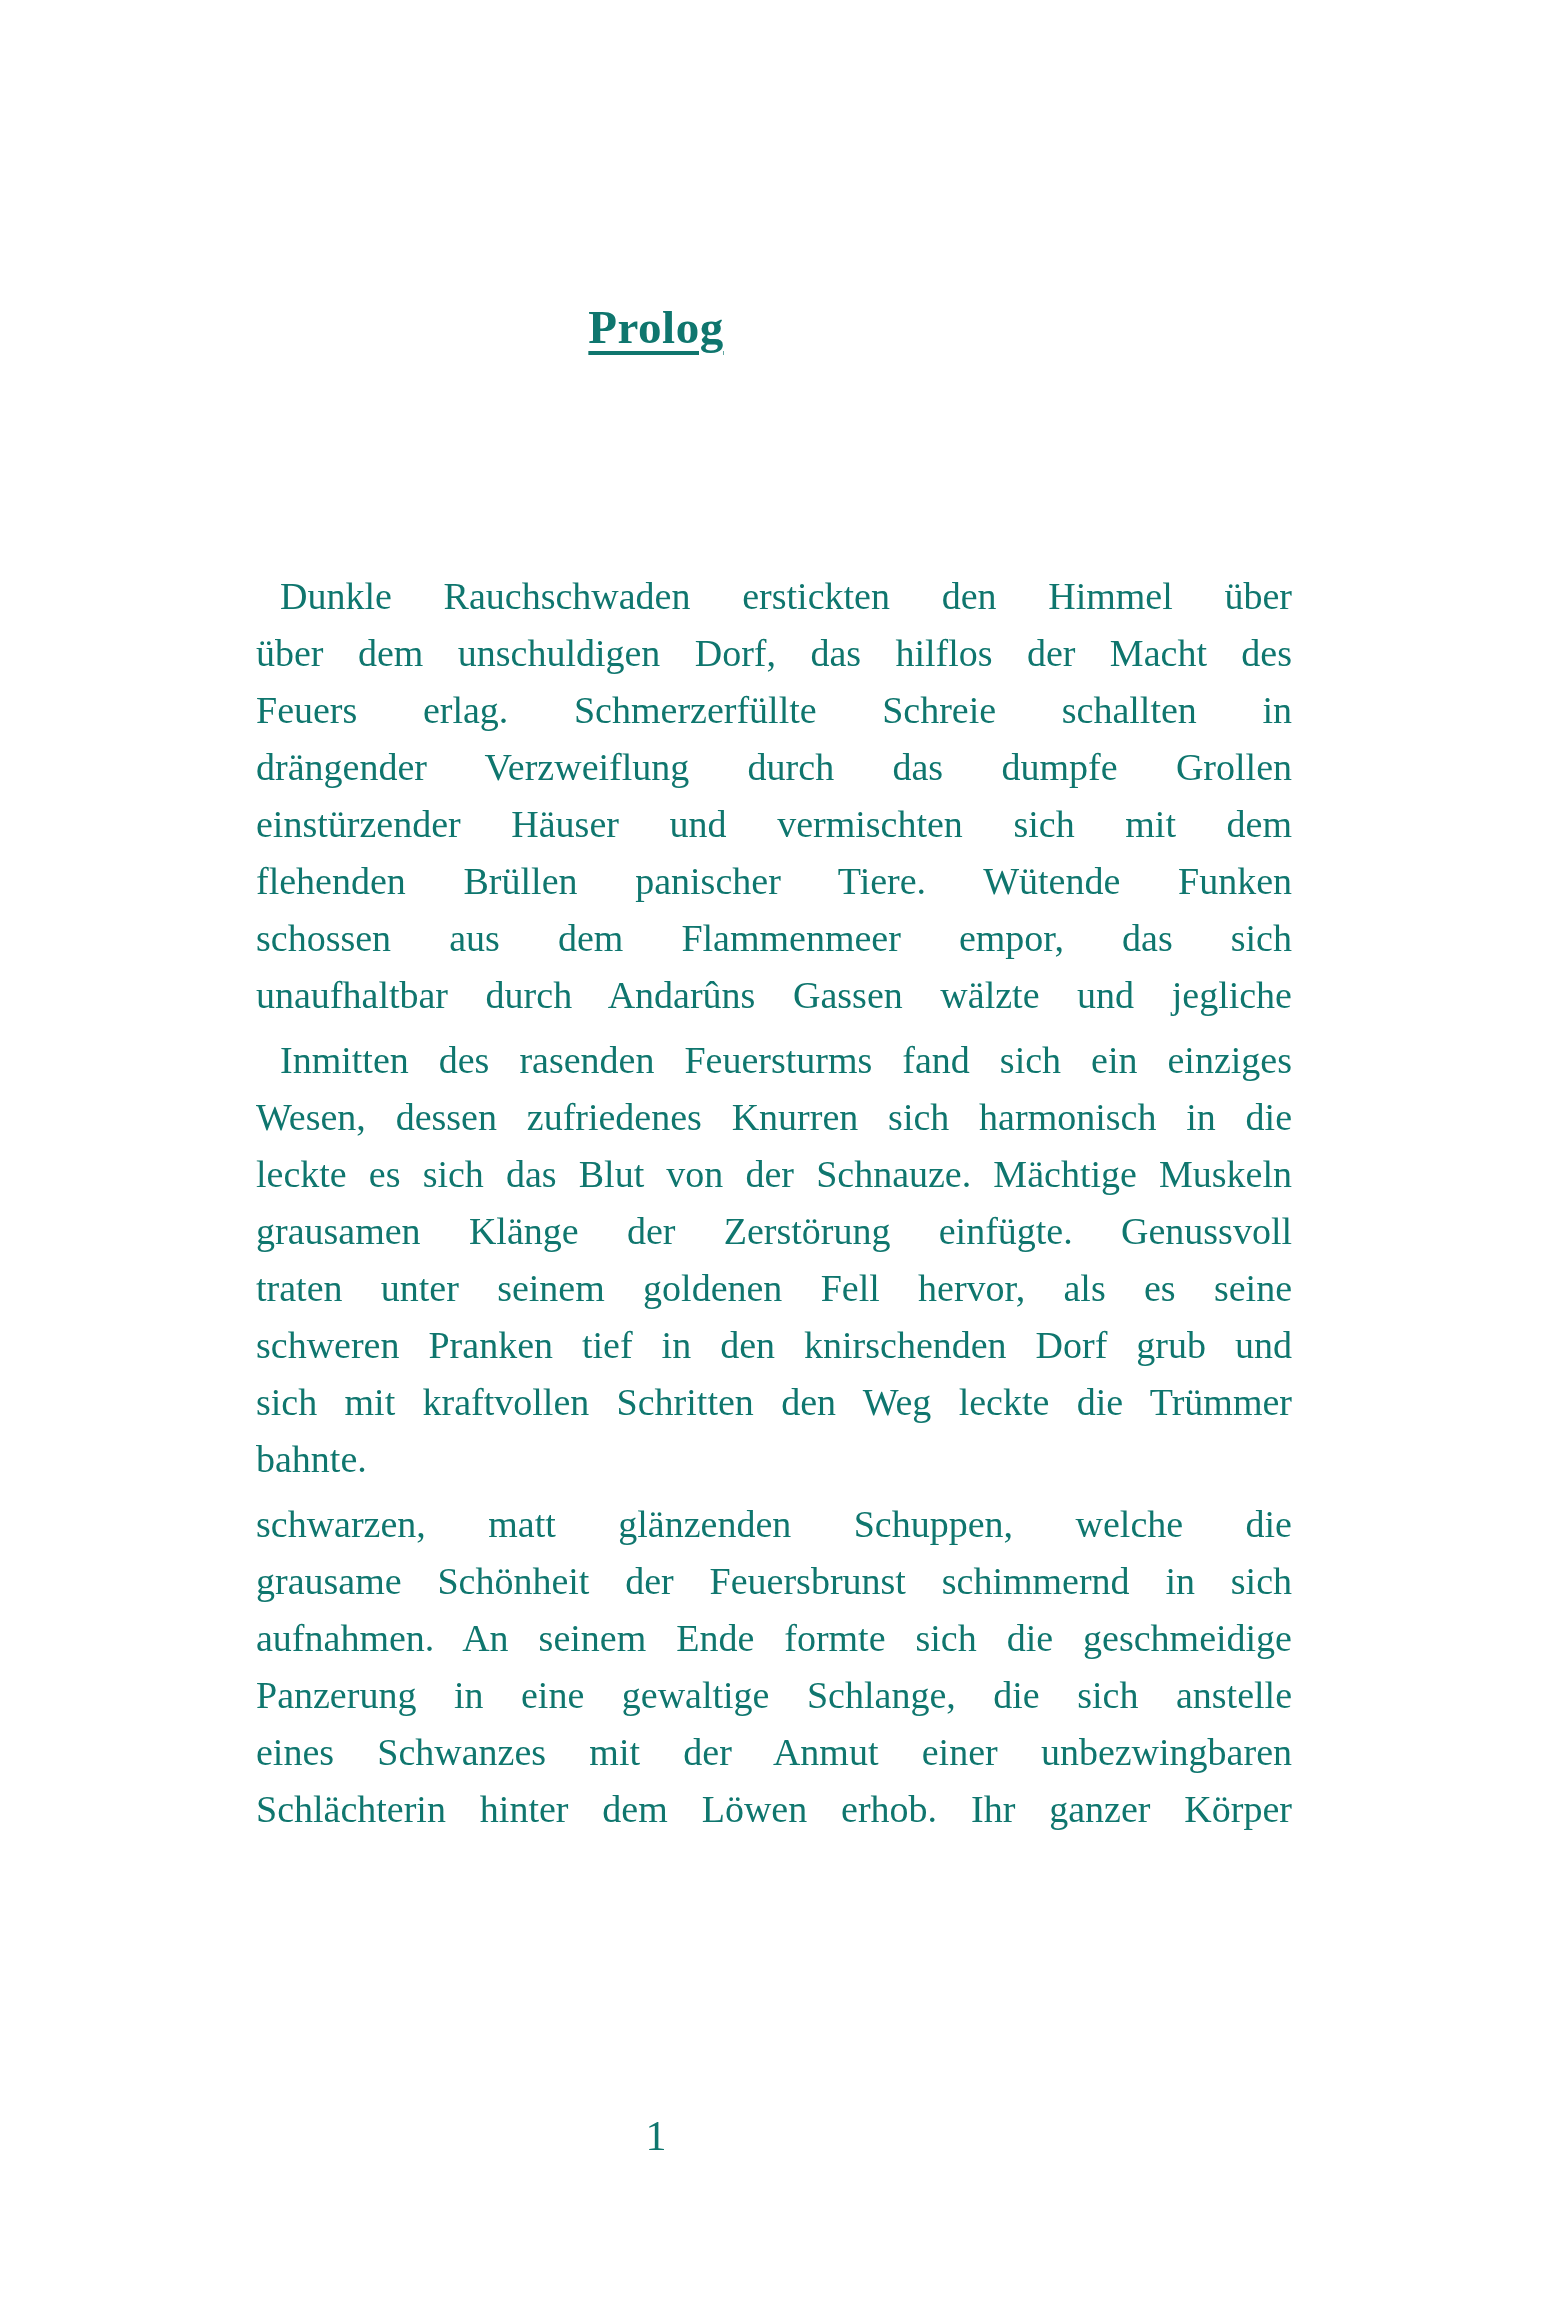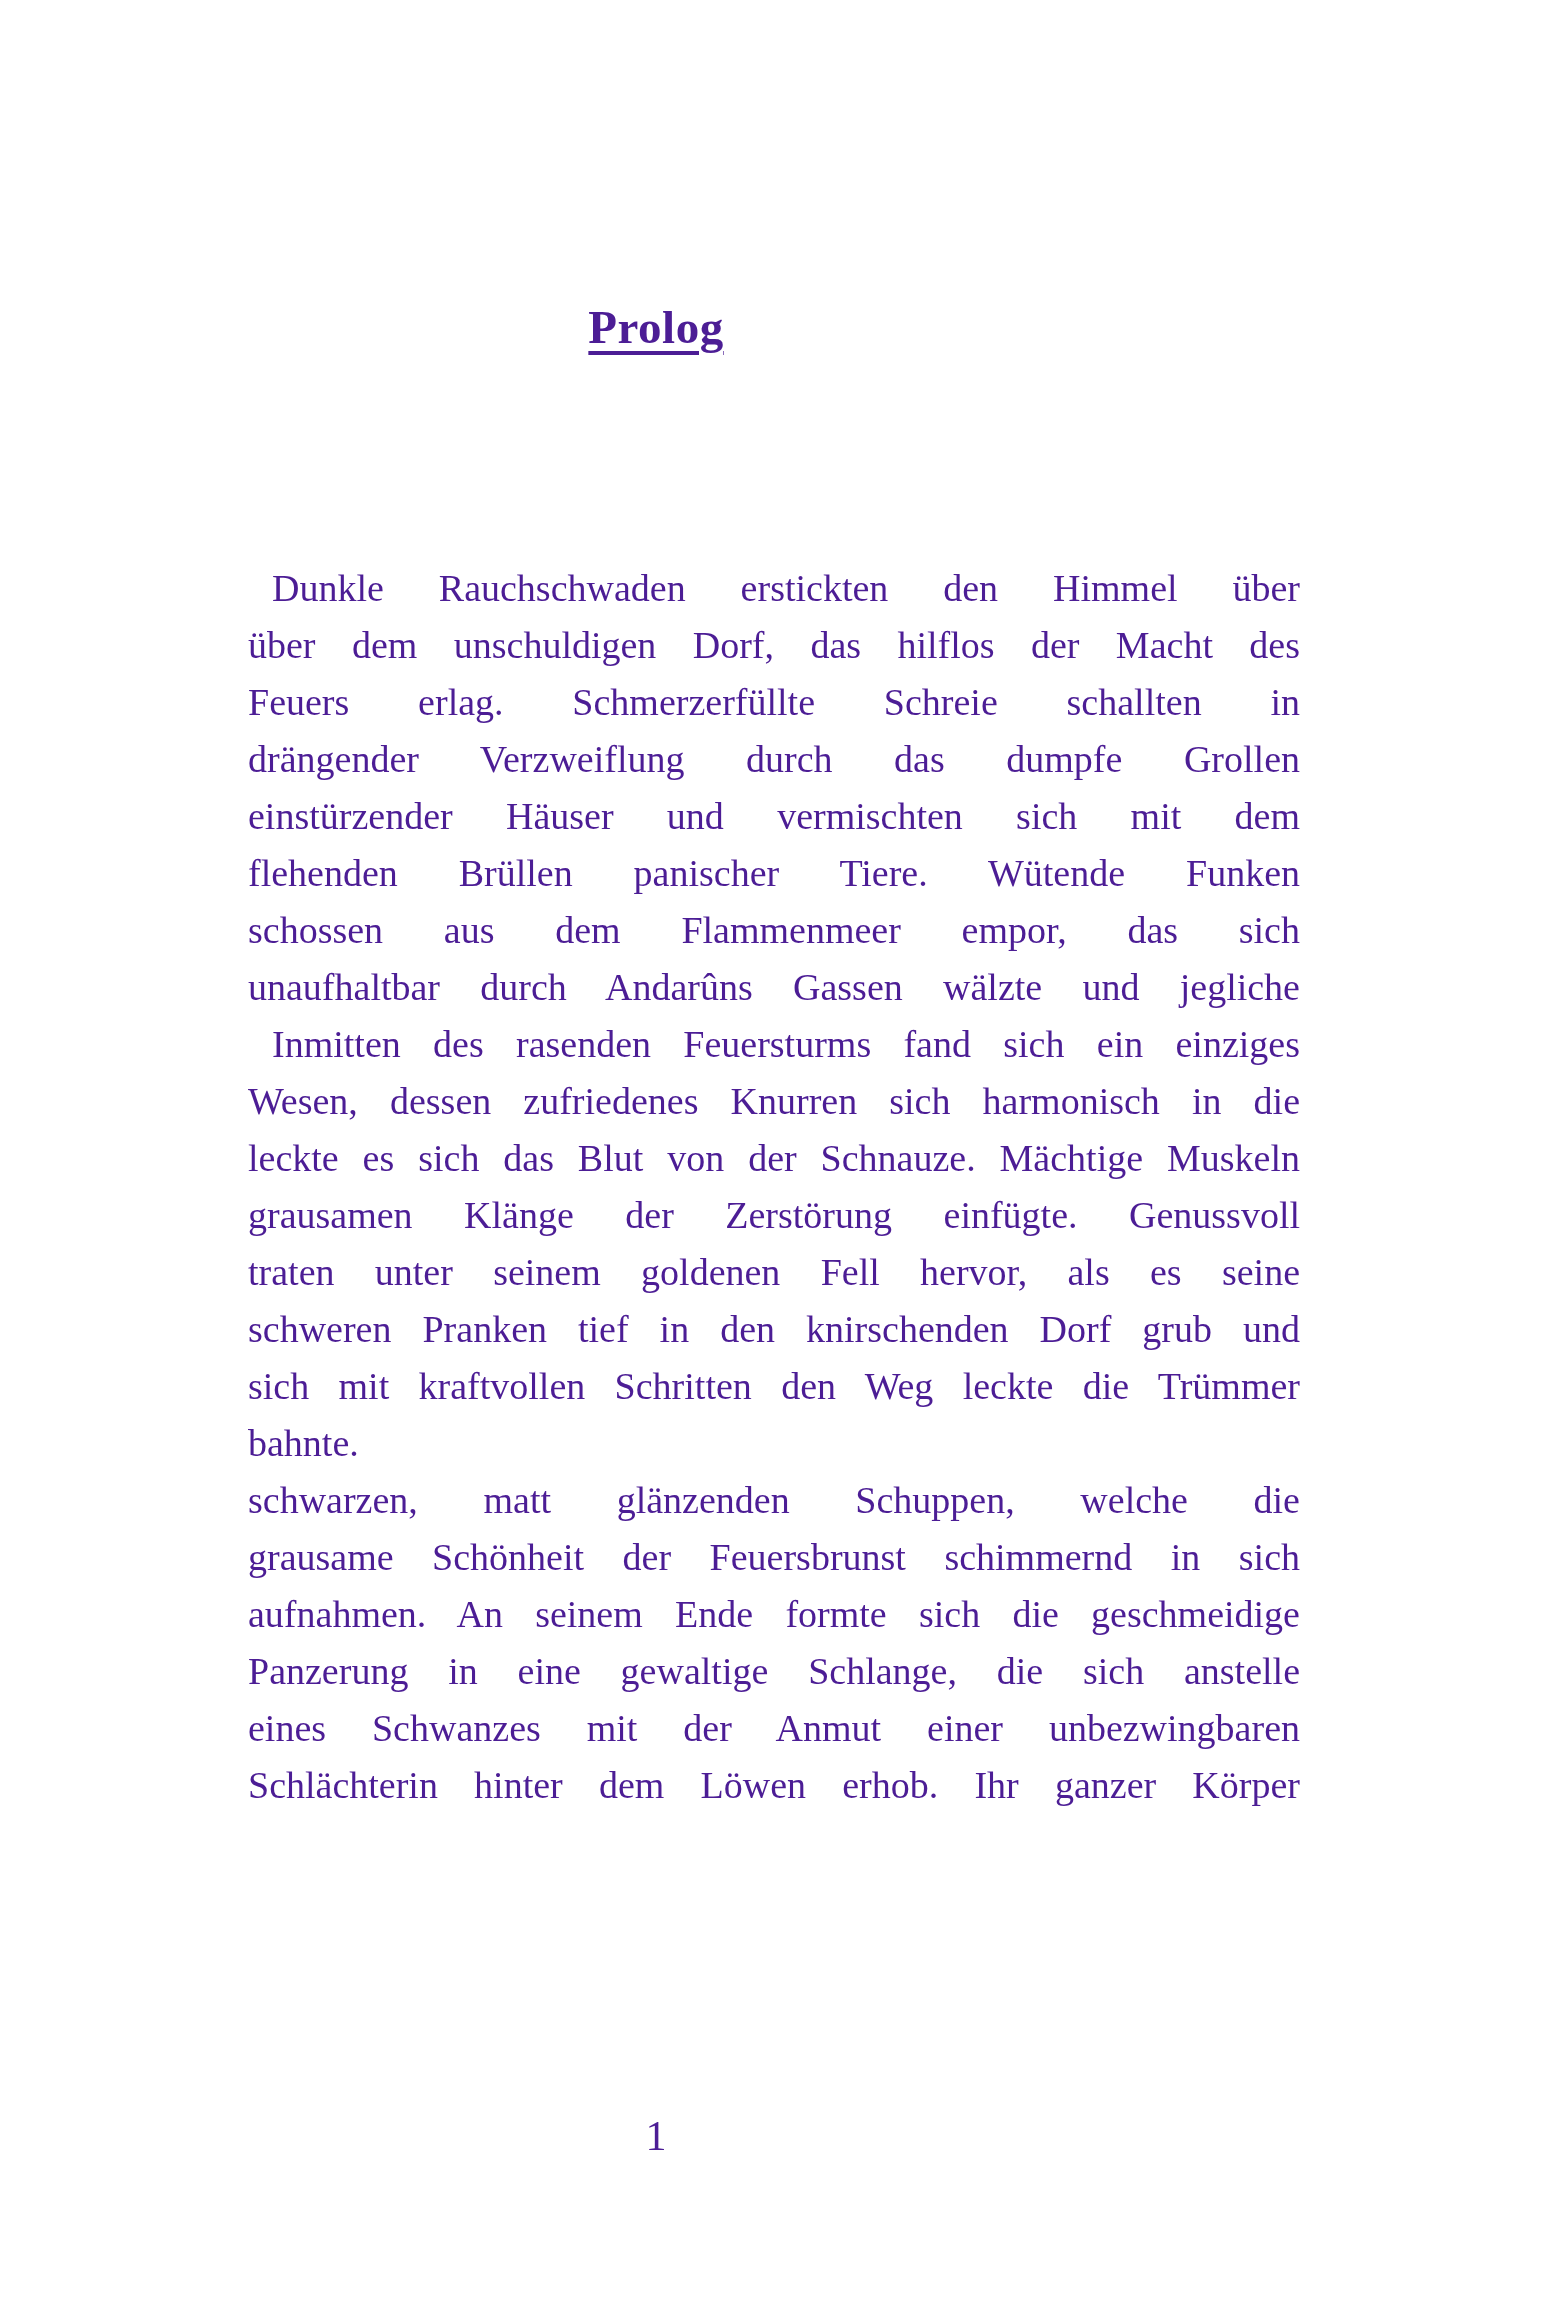--- a/index.html
+++ b/index.html
@@ -5,21 +5,21 @@
   html, body {
     margin: 0;
     padding: 0;
     background: #ffffff;
   }
   .page {
     position: relative;
     width: 1312px;
     height: 2314px;
     background: #ffffff;
-    color: #4c1d95;
+    color: #0f766e;
     font-family: "Liberation Serif", "DejaVu Serif", serif;
     overflow: hidden;
   }
   .chapter-title {
     position: absolute;
     top: 300px;
     left: 0;
     right: 0;
     text-align: center;
     font-size: 47px;
@@ -34,21 +34,21 @@
   .body-text {
     position: absolute;
     top: 560px;
     left: 248px;
     width: 1052px;
     font-size: 38px;
     line-height: 57px;
     hyphens: none;
   }
   .paragraph {
-    margin: 0;
+    margin: 8px;
   }
   .text-line {
     text-align: justify;
     text-align-last: justify;
     word-spacing: 1px;
   }
   .text-line.first-line {
     text-indent: 24px;
   }
   .text-line.last-line {

